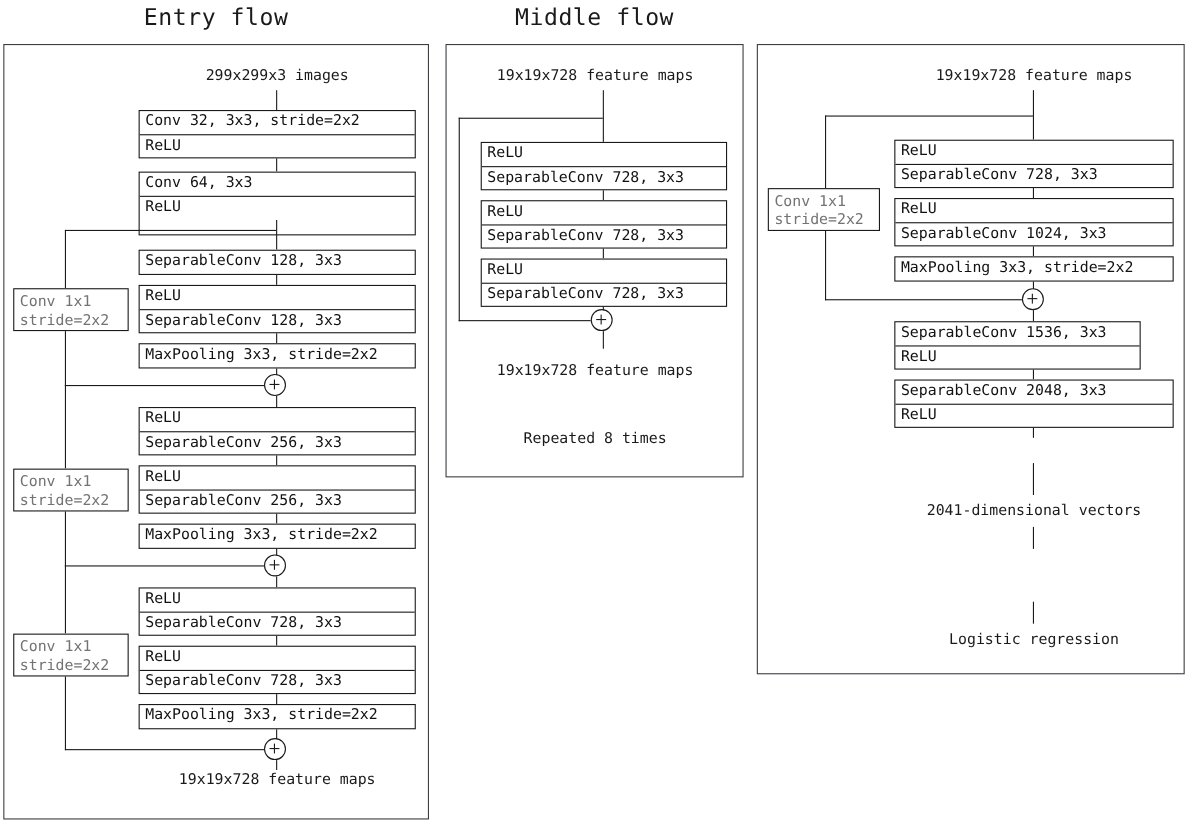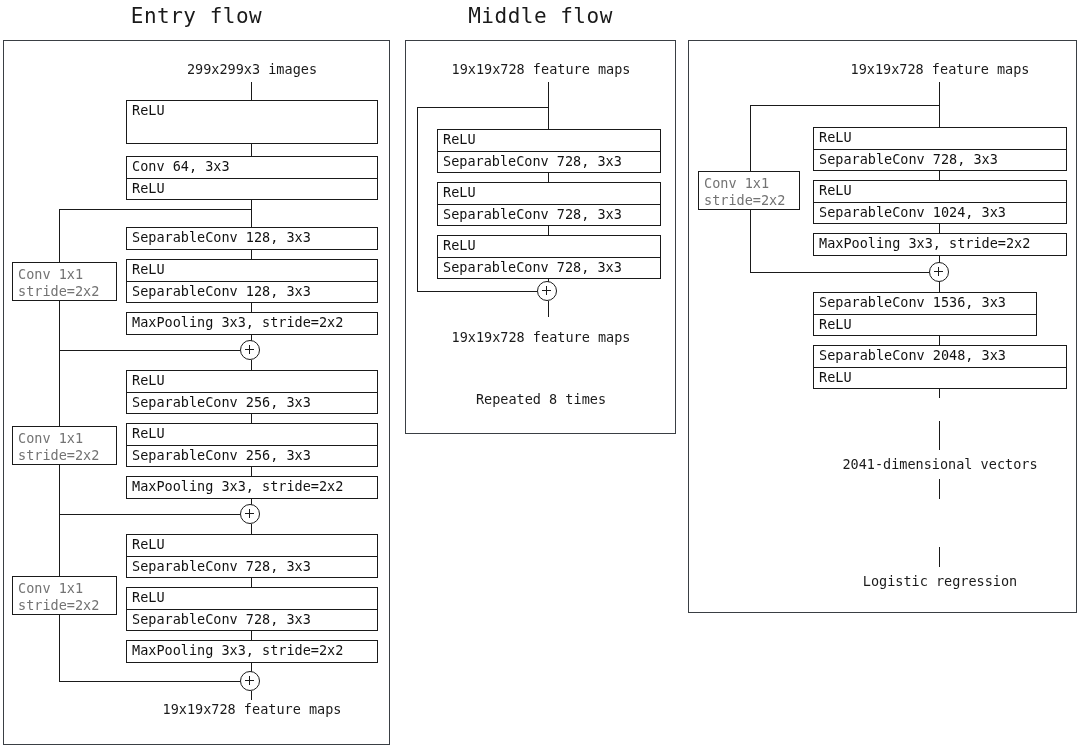--- a/index.html
+++ b/index.html
@@ -121,25 +121,26 @@
 <div id="canvas">
 
   <div class="flow-title" style="left:3px; top:4px; width:387px;">Entry flow</div>
   <div class="panel" style="left:3px; top:40px; width:387px; height:705px;"></div>
 
   <div class="note" style="left:126px; top:61px; width:252px;">299x299x3 images</div>
 
   <div class="vline" style="left:251px; top:82px; height:18px;"></div>
 
   <div class="lbox" style="left:126px; top:100px; width:252px; height:44px;">
+    <div class="lrow">Conv 32, 3x3, stride=2x2</div>
     <div class="lrow">ReLU</div>
   </div>
   <div class="vline" style="left:251px; top:144px; height:12px;"></div>
 
-  <div class="lbox" style="left:126px; top:156px; width:252px; height:44px;">
+  <div class="lbox" style="left:126px; top:156px; width:252px; height:58px;">
     <div class="lrow">Conv 64, 3x3</div>
     <div class="lrow">ReLU</div>
   </div>
 
   <div class="vline" style="left:251px; top:200px; height:27px;"></div>
   <div class="hline" style="left:59px; top:209px; width:192px;"></div>
   <div class="vline" style="left:59px; top:209px; height:53px;"></div>
 
   <div class="cbox" style="left:12px; top:262px; width:105px; height:39px;">
     <div>Conv 1x1</div>

